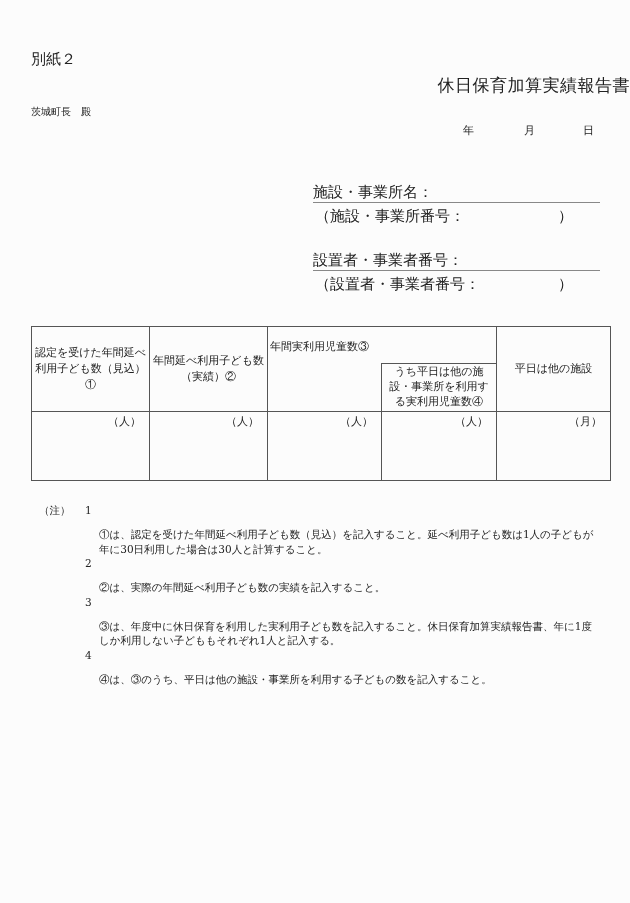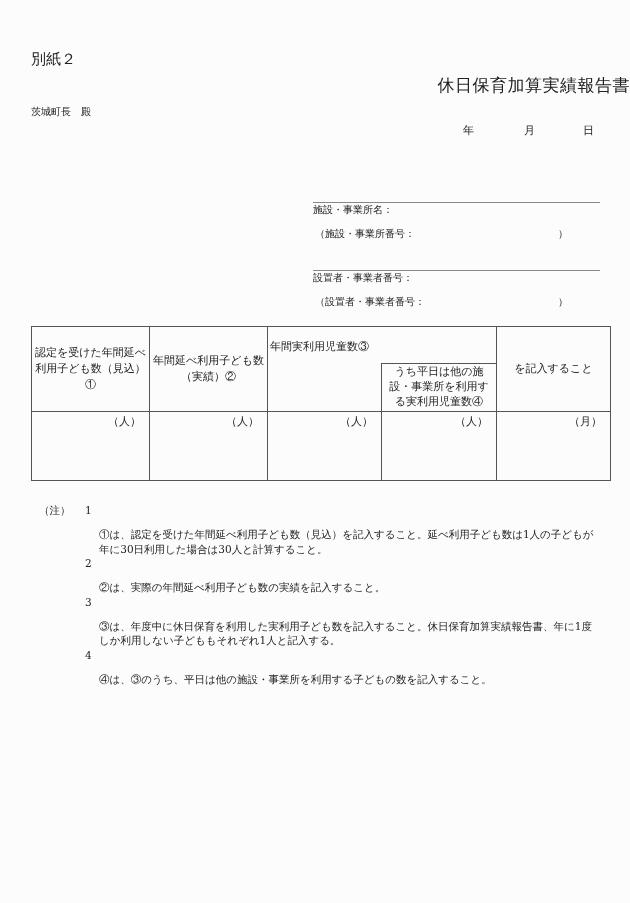--- a/index.html
+++ b/index.html
@@ -4,21 +4,21 @@
 <style>
   html, body { margin:0; padding:0; }
   body { width:630px; height:903px; background:#fcfcfc; position:relative; overflow:hidden;
          font-family:"DejaVu Serif","Liberation Serif",serif; color:#222; }
   .abs { position:absolute; white-space:nowrap; }
   #annex { left:31px; top:50px; font-size:15px;font-family:Liberation Serif, serif; }
   #title { left:0; width:630px; top:74px; text-align:right; font-size:17px; letter-spacing:0.5px; }
   #addressee { left:31px; top:105px; font-size:10px; }
   .date { top:123px; font-size:11px; }
   .line { position:absolute; left:313px; width:287px; height:0; border-top:1.5px solid #888; }
-  .fld { font-size:10px;margin-top:20px; }
+  .fld { font-size:15px; }
   table { position:absolute; left:31px; top:326px; border-collapse:collapse; font-size:11px; }
   td { border:1px solid #555; padding:0; vertical-align:middle; }
   .hdr { text-align:center; line-height:16px; }
   .unit { vertical-align:top; text-align:right; padding:2px 8px 0 0; height:66px; }
   .notes { position:absolute; left:39px; top:503px; font-size:10.5px; line-height:14.5px; }
   .note-row { display:flex; }
   .nlabel { width:46px; }
   .nnum { width:14px; }
   .ntext { width:500px; white-space:normal;margin-top:24px; }
 </style>
@@ -41,21 +41,21 @@
 <div class="line" style="top:270px"></div>
 <div class="abs fld" style="left:315px;top:275px">（設置者・事業者番号：</div>
 <div class="abs fld" style="left:558px;top:275px">）</div>
 
 <table>
   <tbody>
       <tr style="height:37px">
     <td rowspan="2" class="hdr" style="width:113px;padding:15px 2px"><span>認定を受けた年間延べ利用子ども数（見込）①</span></td>
     <td rowspan="2" class="hdr" style="width:113px;padding:0 2px"><span>年間延べ利用子ども数（実績）②</span></td>
     <td colspan="2" style="vertical-align:top;padding:12px 0 0 2px;border-bottom:none"><span>年間実利用児童数③</span></td>
-    <td rowspan="2" class="hdr" style="width:113px"><span>を記入すること</span></td>
+    <td rowspan="2" class="hdr" style="width:113px"><span>平日は他の施設</span></td>
   </tr>
   <tr style="height:48px">
     <td style="width:113px;border-top:none;border-bottom:none"></td>
     <td style="width:110px;padding:0 2px;line-height:15px;text-align:center;vertical-align:top"><span style="white-space:normal">うち平日は他の施設・事業所を利用する実利用児童数④</span></td>
   </tr>
   <tr>
     <td class="unit"><span>（人）</span></td>
     <td class="unit"><span>（人）</span></td>
     <td class="unit"><span>（人）</span></td>
     <td class="unit"><span>（人）</span></td>

